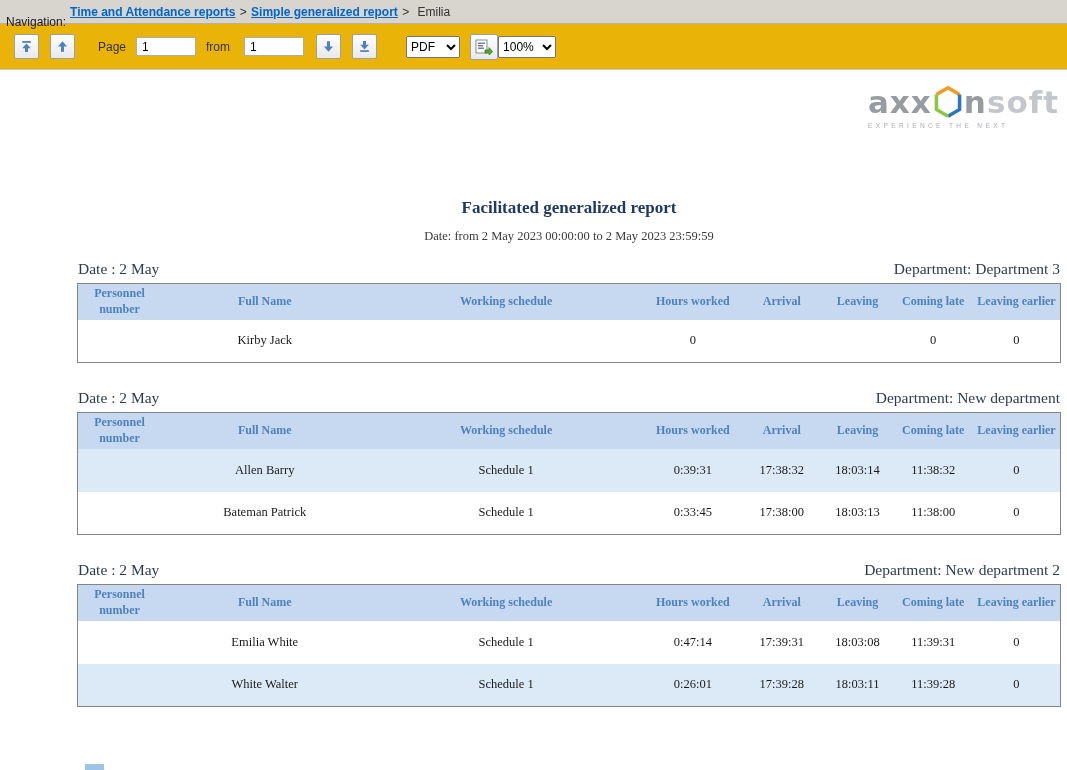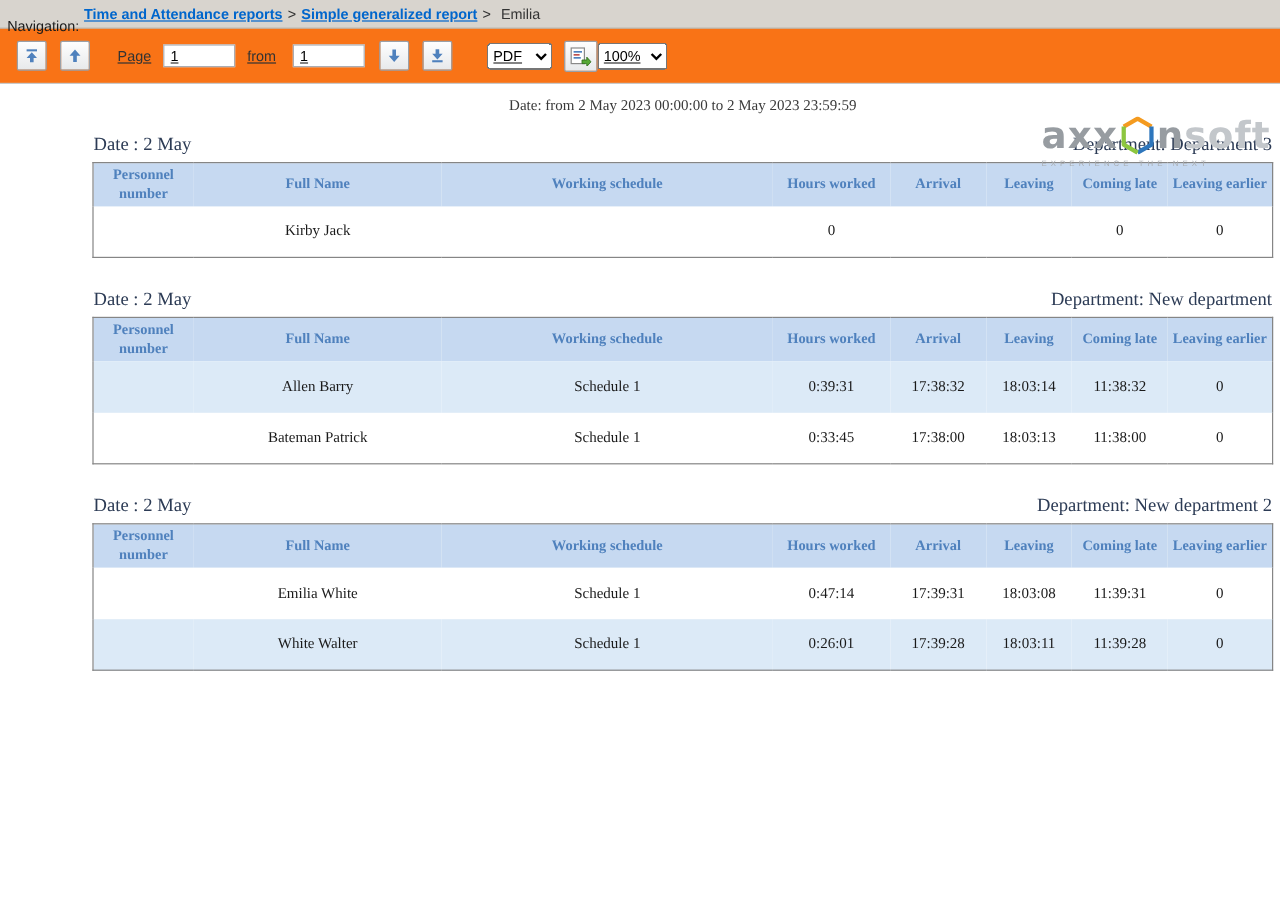--- a/index.html
+++ b/index.html
@@ -10,22 +10,22 @@
   .navbar { height:24px; background:var(--navbar-bg,#d8d4ce);
     border-bottom:1px solid #b5b1aa; display:flex; align-items:center;
     padding-left:6px; font-size:12px; color:#1a1a1a; }
   .nav-label { margin-right:4px;margin-top:21px; }
   .crumb-link { color:var(--link,#0066cc); font-weight:bold;
     text-decoration:underline; margin:0 0; cursor:pointer; }
   .sep { color:#333; margin:0 1px; }
   .crumb-current { margin-left:4px; color:#333; }
 
   
-  .toolbar { height:46px; background:#f97316; border-bottom:1px solid #c9c9c9;
-    display:flex; align-items:center; padding-left:14px; font-size:12px; color:#333;text-decoration:underline; }
+  .toolbar { height:46px; background:#eab308; border-bottom:1px solid #c9c9c9;
+    display:flex; align-items:center; padding-left:14px; font-size:12px; color:#333; }
   .tb-btn { width:25px; height:25px; border:1px solid #9aa0a8; border-radius:2px;
     background:linear-gradient(#fefefe,#e7e9eb); display:flex; align-items:center;
     justify-content:center; margin-right:11px; cursor:pointer; }
   .tb-btn svg { display:block; }
   .tb-label { margin:0 10px 0 10px; }
   .lbl-page { margin-left:12px; }
   .tb-input { width:60px; height:19px; border:1px solid #abadb3; background:#fff;
     font-size:12px; padding:1px 5px; font-family:"Liberation Sans",sans-serif; }
   .in-total { margin-left:4px; }
   .btn-down { margin-left:0; }
@@ -133,20 +133,21 @@
         <path d="M29 9.5 L29 26.5 L16 34" fill="none" stroke="#2e76bc" stroke-width="4" stroke-linejoin="round"></path>
         <path d="M16 34 L3 26.5 L3 9.5" fill="none" stroke="#8dc63f" stroke-width="4" stroke-linejoin="round"></path>
       </svg>
       <span class="lg1">n</span>
       <span class="lg2">soft</span>
     </div>
     <div class="tagline">EXPERIENCE THE NEXT</div>
   </div>
 
   <div class="content">
+    <div class="report-title">Facilitated generalized report</div>
     <div class="report-sub">Date: from 2 May 2023 00:00:00 to 2 May 2023 23:59:59</div>
     <div id="sections">
         <div class="section">
           <div class="section-head">
             <span>Date : 2 May</span>
             <span>Department: Department 3</span>
           </div>
           <table class="rpt">
             <colgroup>
               <col style="width: 8.5%;">

